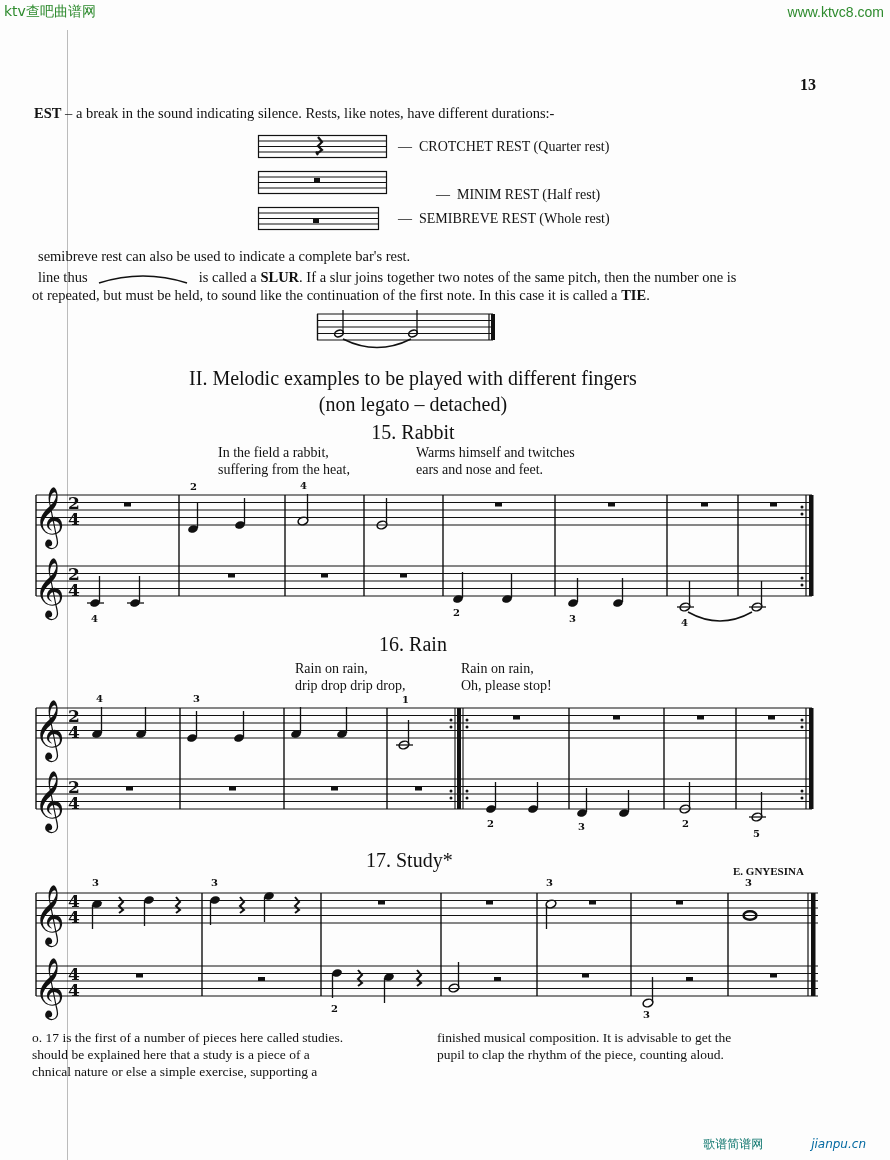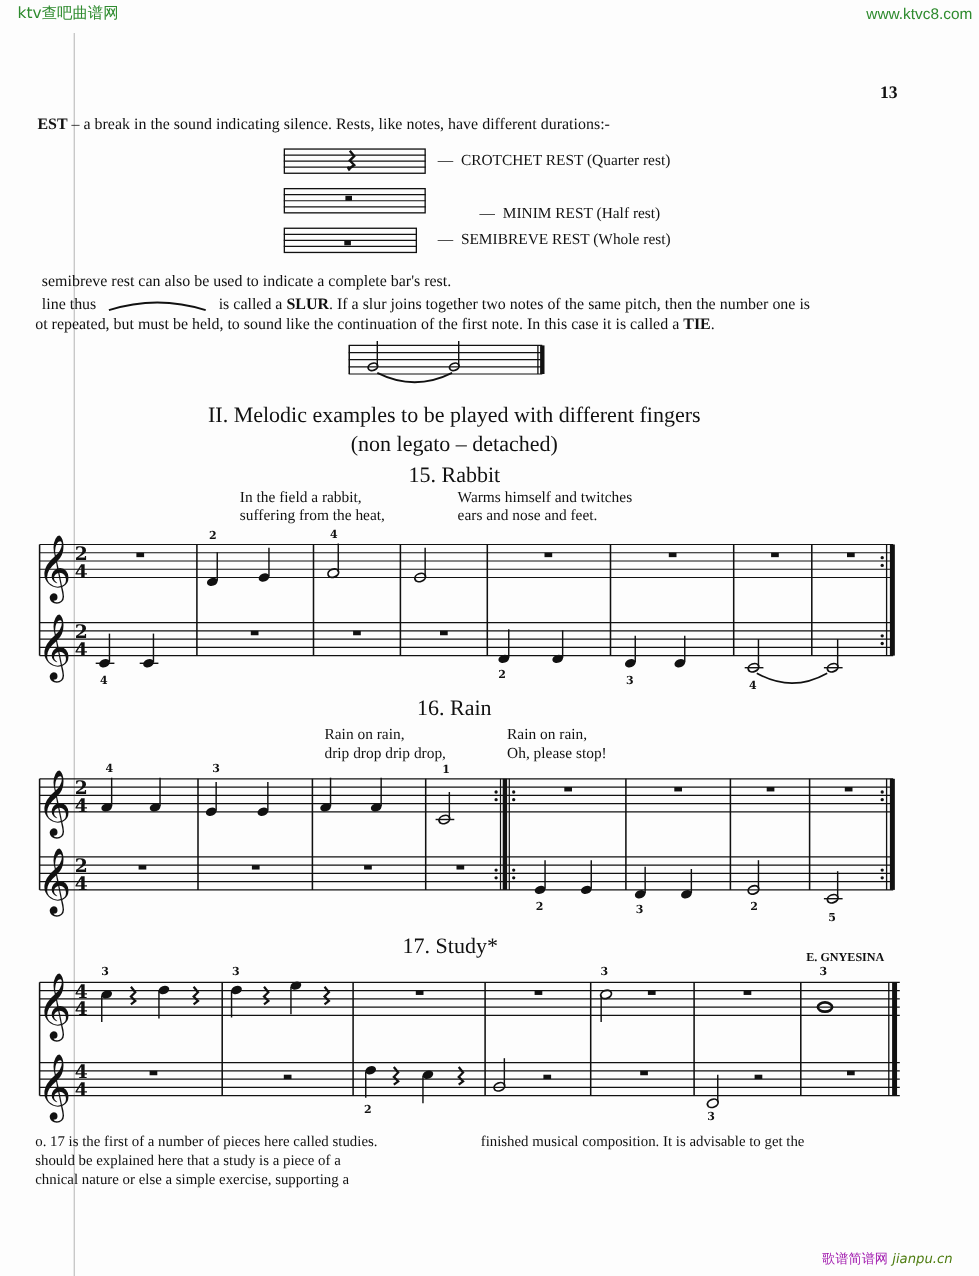--- a/index.html
+++ b/index.html
@@ -1,23 +1,23 @@
 <!DOCTYPE html>
 <html><head>
 <meta charset="utf-8">
 <style>
   html, body { margin:0; padding:0; }
   body { width:890px; height:1160px; background:#fdfdfd; position:relative; overflow:hidden;
          font-family:"Liberation Serif", serif; color:#111; }
   .abs { position:absolute; }
-  .wm-left { left:16px; top:3px; font-family:"DejaVu Sans", sans-serif; font-size:14px; color:#2e8b2e; }
+  .wm-left { left:4px; top:3px; font-family:"DejaVu Sans", sans-serif; font-size:14px; color:#2e8b2e; }
   .wm-right { right:6px; top:4px; font-family:"Liberation Sans", sans-serif; font-size:14px; color:#2e8b2e; }
   .wm-bottom { right:24px; top:1136px; font-family:"DejaVu Sans", sans-serif; font-size:12px; color:#888; }
-  .wm-bottom .cn { color:#a21caf; }
-  .wm-bottom .en { color:#4d7c0f; font-style:italic; }
+  .wm-bottom .cn { color:#0f766e; }
+  .wm-bottom .en { color:#0369a1; font-style:italic;margin-left:44px; }
   .margin-line { left:67px; top:30px; width:1px; height:1130px; background:#bbb; }
   .page-num { left:800px; top:76px; font-size:16px; font-weight:bold; }
   .txt { font-size:14.5px; white-space:nowrap; }
   .b { font-weight:bold; }
   .rest-label { font-size:14px; }
   .heading { font-size:20px; text-align:center; white-space:nowrap; }
   .lyric { font-size:14px; line-height:17px; white-space:nowrap; }
   .composer { font-size:11px; font-weight:bold; }
   .foot { font-size:13.5px; line-height:17px; text-align:justify; }
   svg { position:absolute; overflow:visible; }
@@ -391,18 +391,19 @@
   <rect x="770" y="103.5" width="7" height="4" fill="#111"></rect>
 </svg>
 
 <div class="abs foot" style="left:32px; top:1029px; width:370px;">
   <div>o. 17 is the first of a number of pieces here called studies.</div>
   <div> should be explained here that a study is a piece of a</div>
   <div>chnical nature or else a simple exercise, supporting a</div>
 </div>
 <div class="abs foot" style="left:437px; top:1029px; width:385px;">
   <div>finished musical composition.  It is advisable to get the</div>
+  <div>pupil to clap the rhythm of the piece, counting aloud.</div>
 </div>
 
 <div class="abs wm-bottom">
   <span class="cn">歌谱简谱网</span>
   <span class="en">jianpu.cn</span>
 </div>
 
 </body></html>

